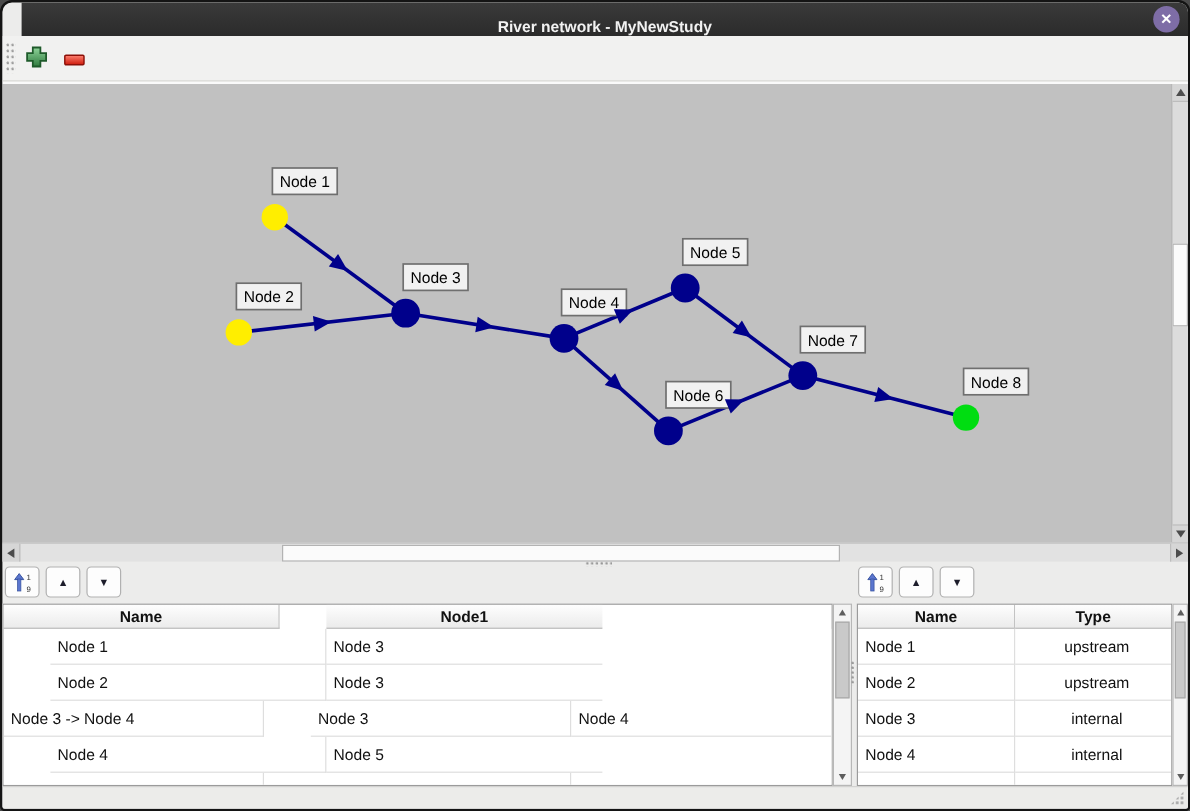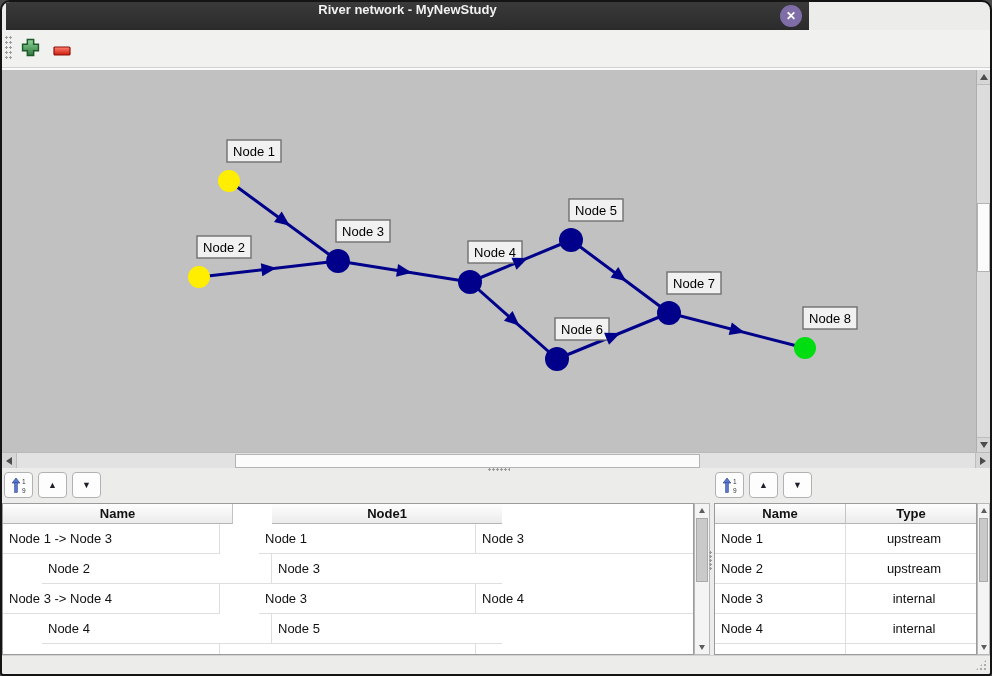--- a/index.html
+++ b/index.html
@@ -1,21 +1,21 @@
 <!DOCTYPE html>
 <html><head>
 <meta charset="utf-8">
 <style>
   html,body{margin:0;padding:0;background:#4a4a4a;font-family:"Liberation Sans",sans-serif;}
   .window{position:relative;width:992px;height:676px;box-sizing:border-box;border:2px solid #141414;
           border-radius:10px 10px 4px 4px;background:#ececeb;overflow:hidden;}
   
-  .titlebar{position:absolute;left:4px;top:0;width:803px;height:28px;
+  .titlebar{position:absolute;left:16px;top:0;width:972px;height:28px;
             background:linear-gradient(#3a3a3a,#2b2b2b);border-bottom:1px solid #1d1d1d;
-            display:flex;align-items:flex-start;justify-content:center;}
+            display:flex;align-items:flex-end;justify-content:center;}
   .title-text{color:#f2f2f2;font-size:13px;font-weight:bold;}
   .close-btn{position:absolute;right:7px;top:3px;width:22px;height:22px;border-radius:50%;
              background:#7e6da6;color:#fff;display:flex;align-items:center;justify-content:center;
              font-size:12px;font-weight:bold;cursor:pointer;}
   
   .toolbar{position:absolute;left:0;top:28px;width:988px;height:37px;background:#f1f1f0;
            border-bottom:1px solid #d2d2d0;}
   .tb-grip{position:absolute;left:3px;top:6px;width:8px;height:25px;
            background-image:radial-gradient(circle at 1.5px 1.5px,#9c9c9c 1px,transparent 1.3px);
            background-size:4px 5px;}
@@ -228,21 +228,20 @@
   <div class="pbtn" style="left:781px;">
     <span class="arrow-glyph">▼</span>
   </div>
 
   <div id="edges-table" class="table">
       <div class="thead">
         <div class="th c0">Name</div>
         <div class="th c1">Node1</div>
       </div>
       <div class="tr">
-        <div class="td c0">Node 1 -&gt; Node 3</div>
         <div class="td c1">Node 1</div>
         <div class="td c2">Node 3</div>
       </div>
       <div class="tr">
         <div class="td c1">Node 2</div>
         <div class="td c2">Node 3</div>
       </div>
       <div class="tr">
         <div class="td c0">Node 3 -&gt; Node 4</div>
         <div class="td c1">Node 3</div>

